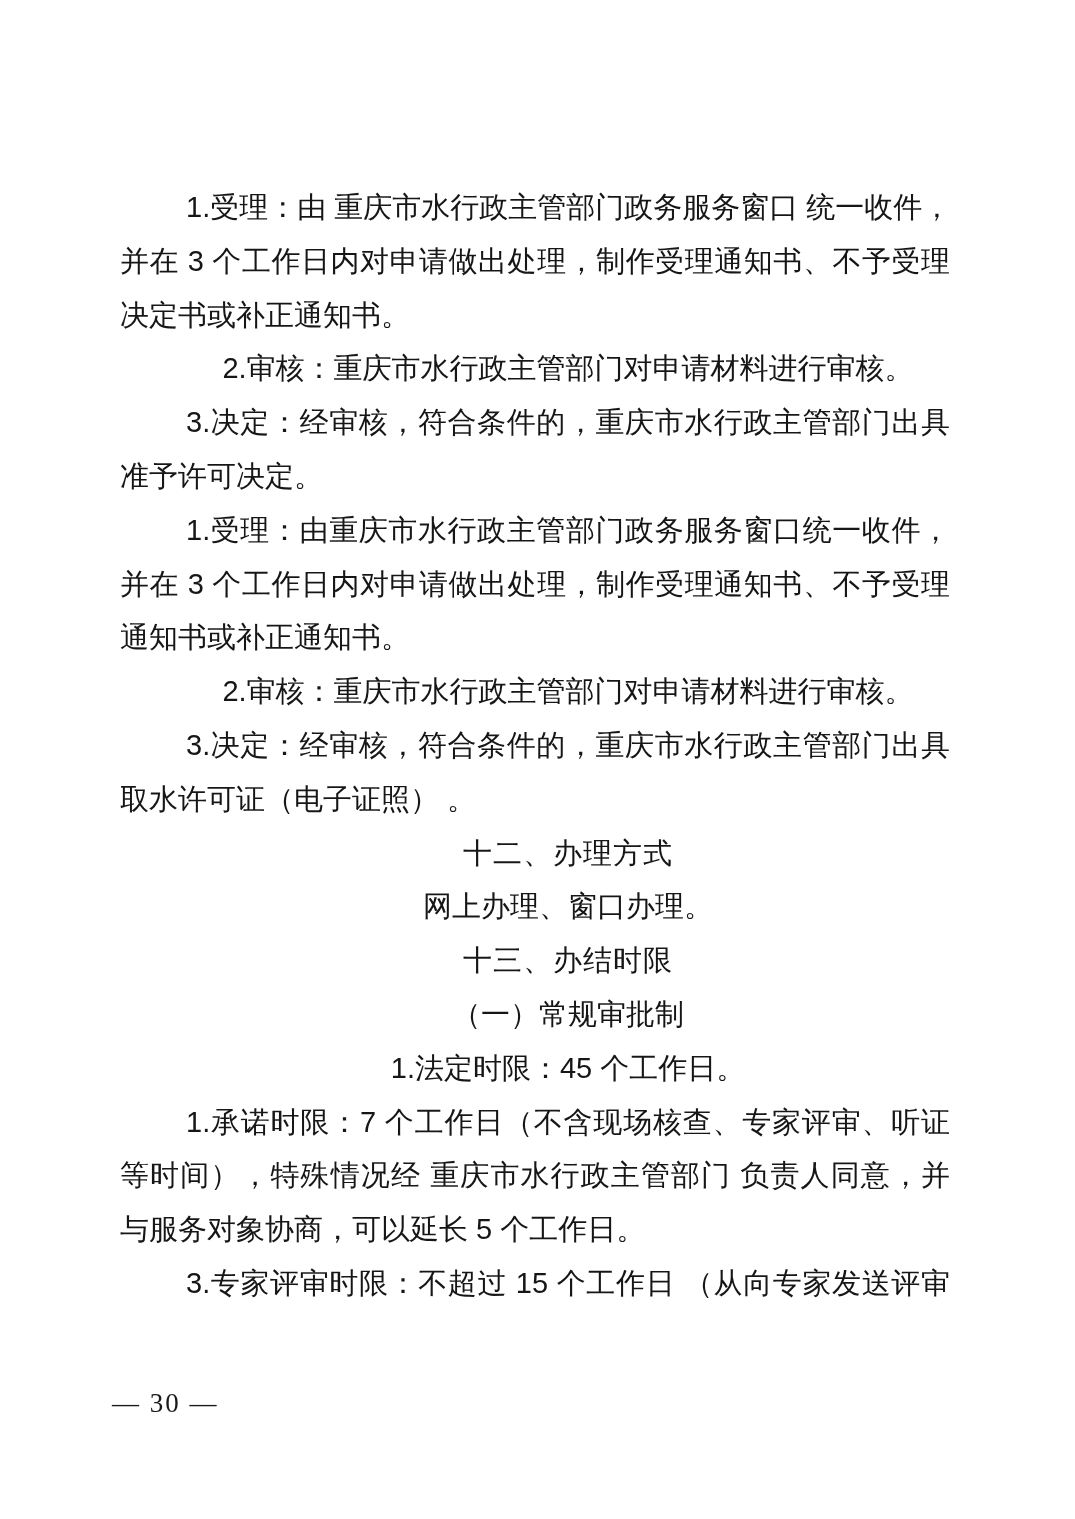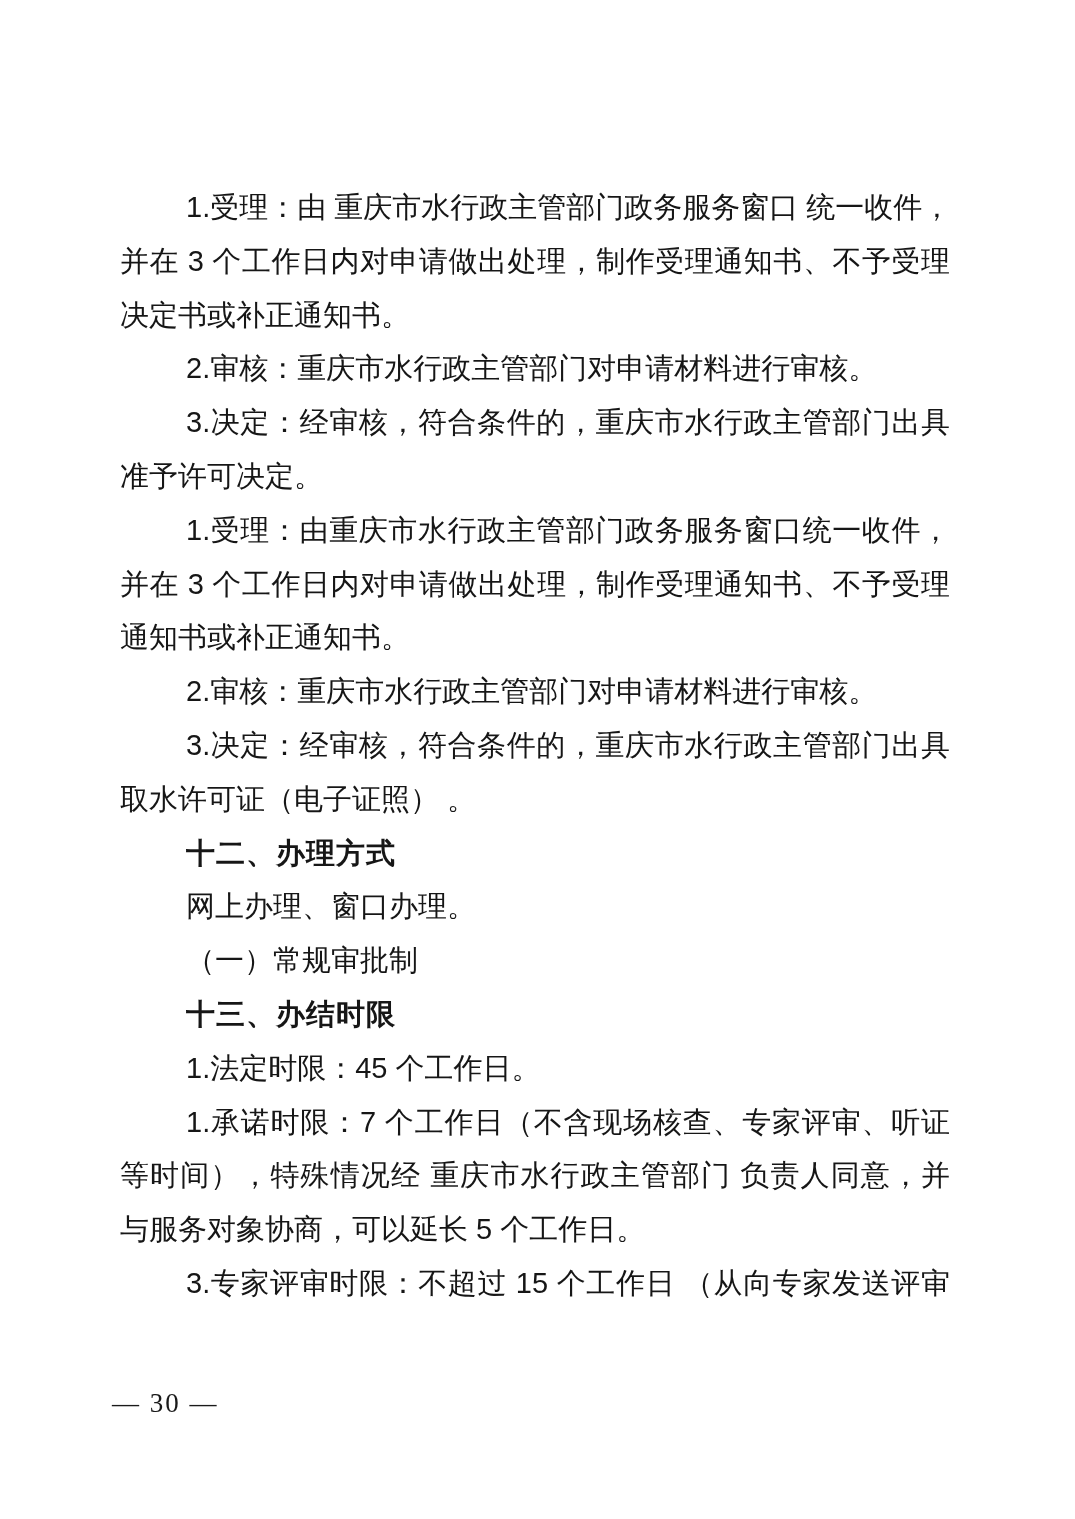--- a/index.html
+++ b/index.html
@@ -25,29 +25,29 @@
   }
   .line {
     font-size: 29px;
     line-height: 53.8px;
     height: 53.8px;
     white-space: nowrap;
     text-align: left;
     font-weight: 400;
   }
   
-  .indent { padding-left: 66px; }
+  .indent { padding-left: 66px; text-align: center; }
   
   .fill {
     text-align: justify;
     text-align-last: justify;
   }
   
   .heading {
-    font-weight: 700;
+    font-weight: 400;
     letter-spacing: 1px;
   }
   .footer {
     position: absolute;
     left: 112px;
     top: 1366px;
     font-family: "Liberation Serif", serif;
     font-size: 27px;
     line-height: 34px;
     color: #1a1a1a;
@@ -67,22 +67,22 @@
     <div class="line indent fill">3.决定：经审核，符合条件的，重庆市水行政主管部门出具</div>
     <div class="line">准予许可决定。</div>
     <div class="line indent fill">1.受理：由重庆市水行政主管部门政务服务窗口统一收件，</div>
     <div class="line fill">并在 3 个工作日内对申请做出处理，制作受理通知书、不予受理</div>
     <div class="line">通知书或补正通知书。</div>
     <div class="line indent">2.审核：重庆市水行政主管部门对申请材料进行审核。</div>
     <div class="line indent fill">3.决定：经审核，符合条件的，重庆市水行政主管部门出具</div>
     <div class="line">取水许可证（电子证照） 。</div>
     <div class="line indent heading">十二、办理方式</div>
     <div class="line indent">网上办理、窗口办理。</div>
+    <div class="line indent heading">十三、办结时限</div>
     <div class="line indent">（一）常规审批制</div>
-    <div class="line indent heading">十三、办结时限</div>
     <div class="line indent">1.法定时限：45 个工作日。</div>
     <div class="line indent fill">1.承诺时限：7 个工作日（不含现场核查、专家评审、听证</div>
     <div class="line fill">等时间），特殊情况经 重庆市水行政主管部门 负责人同意，并</div>
     <div class="line">与服务对象协商，可以延长 5 个工作日。</div>
     <div class="line indent fill">3.专家评审时限：不超过 15 个工作日 （从向专家发送评审</div>
   </div>
   <div class="footer">— 30 —</div>
 </div>
 
 </body></html>

